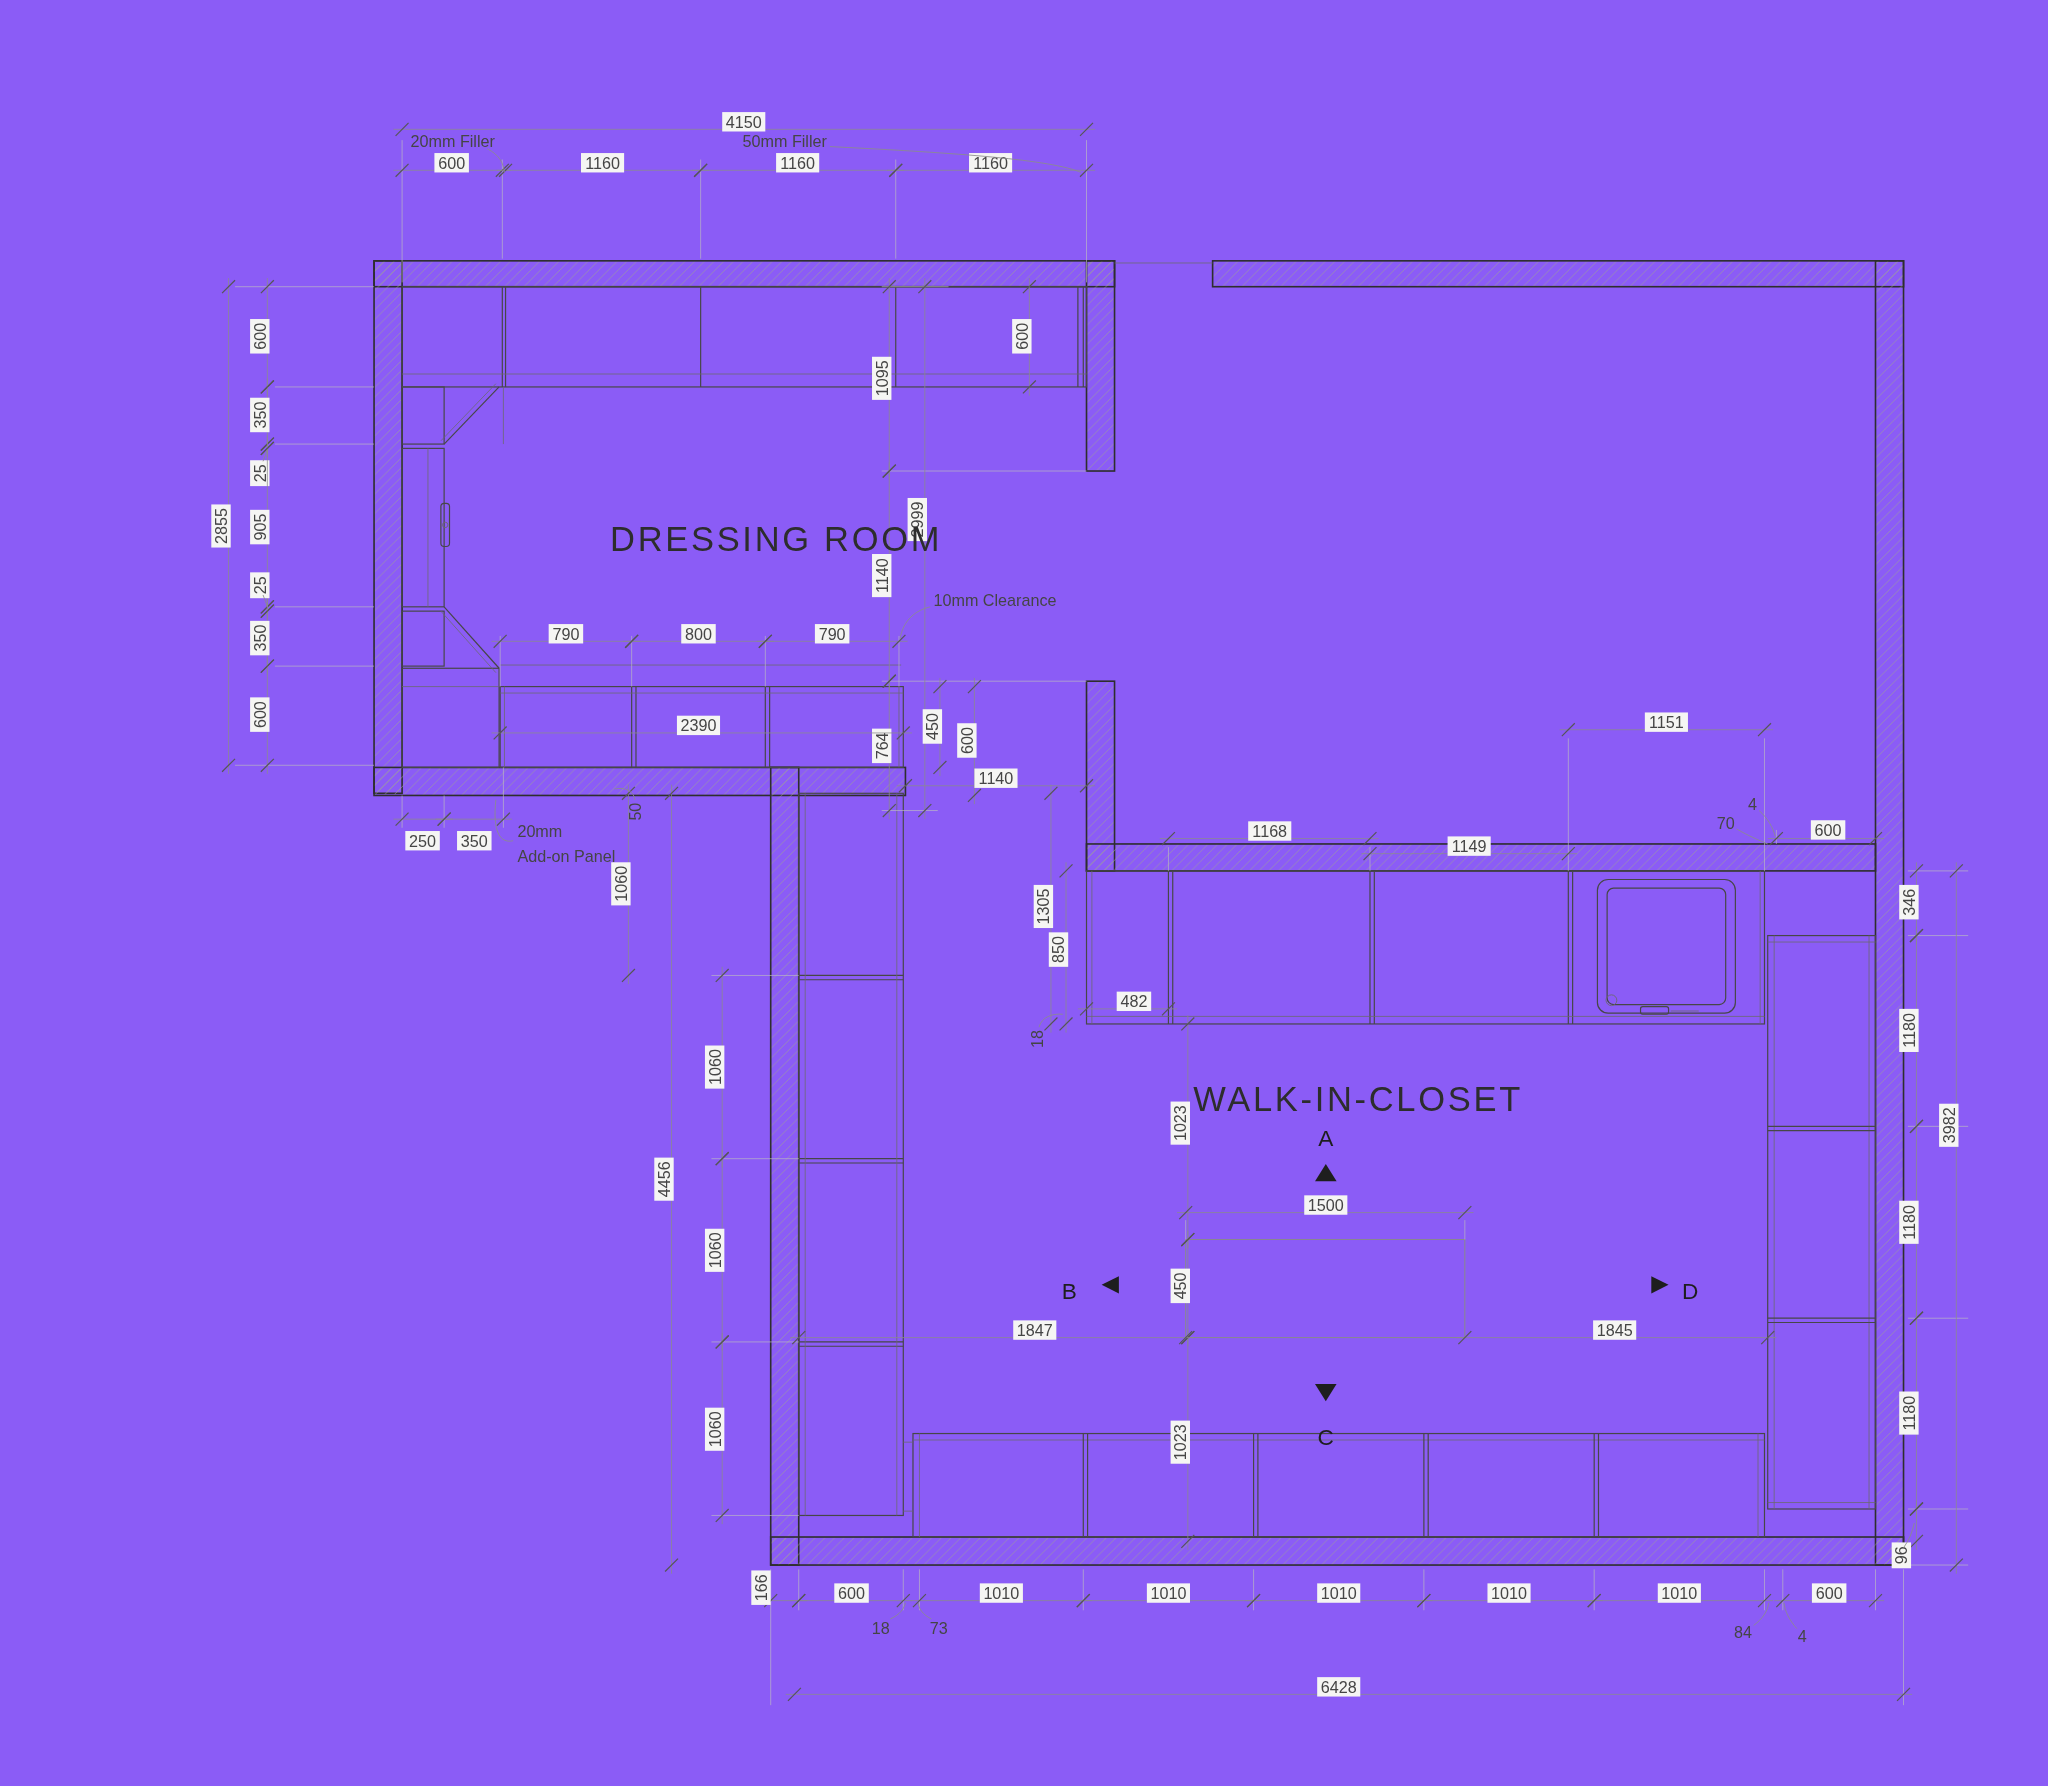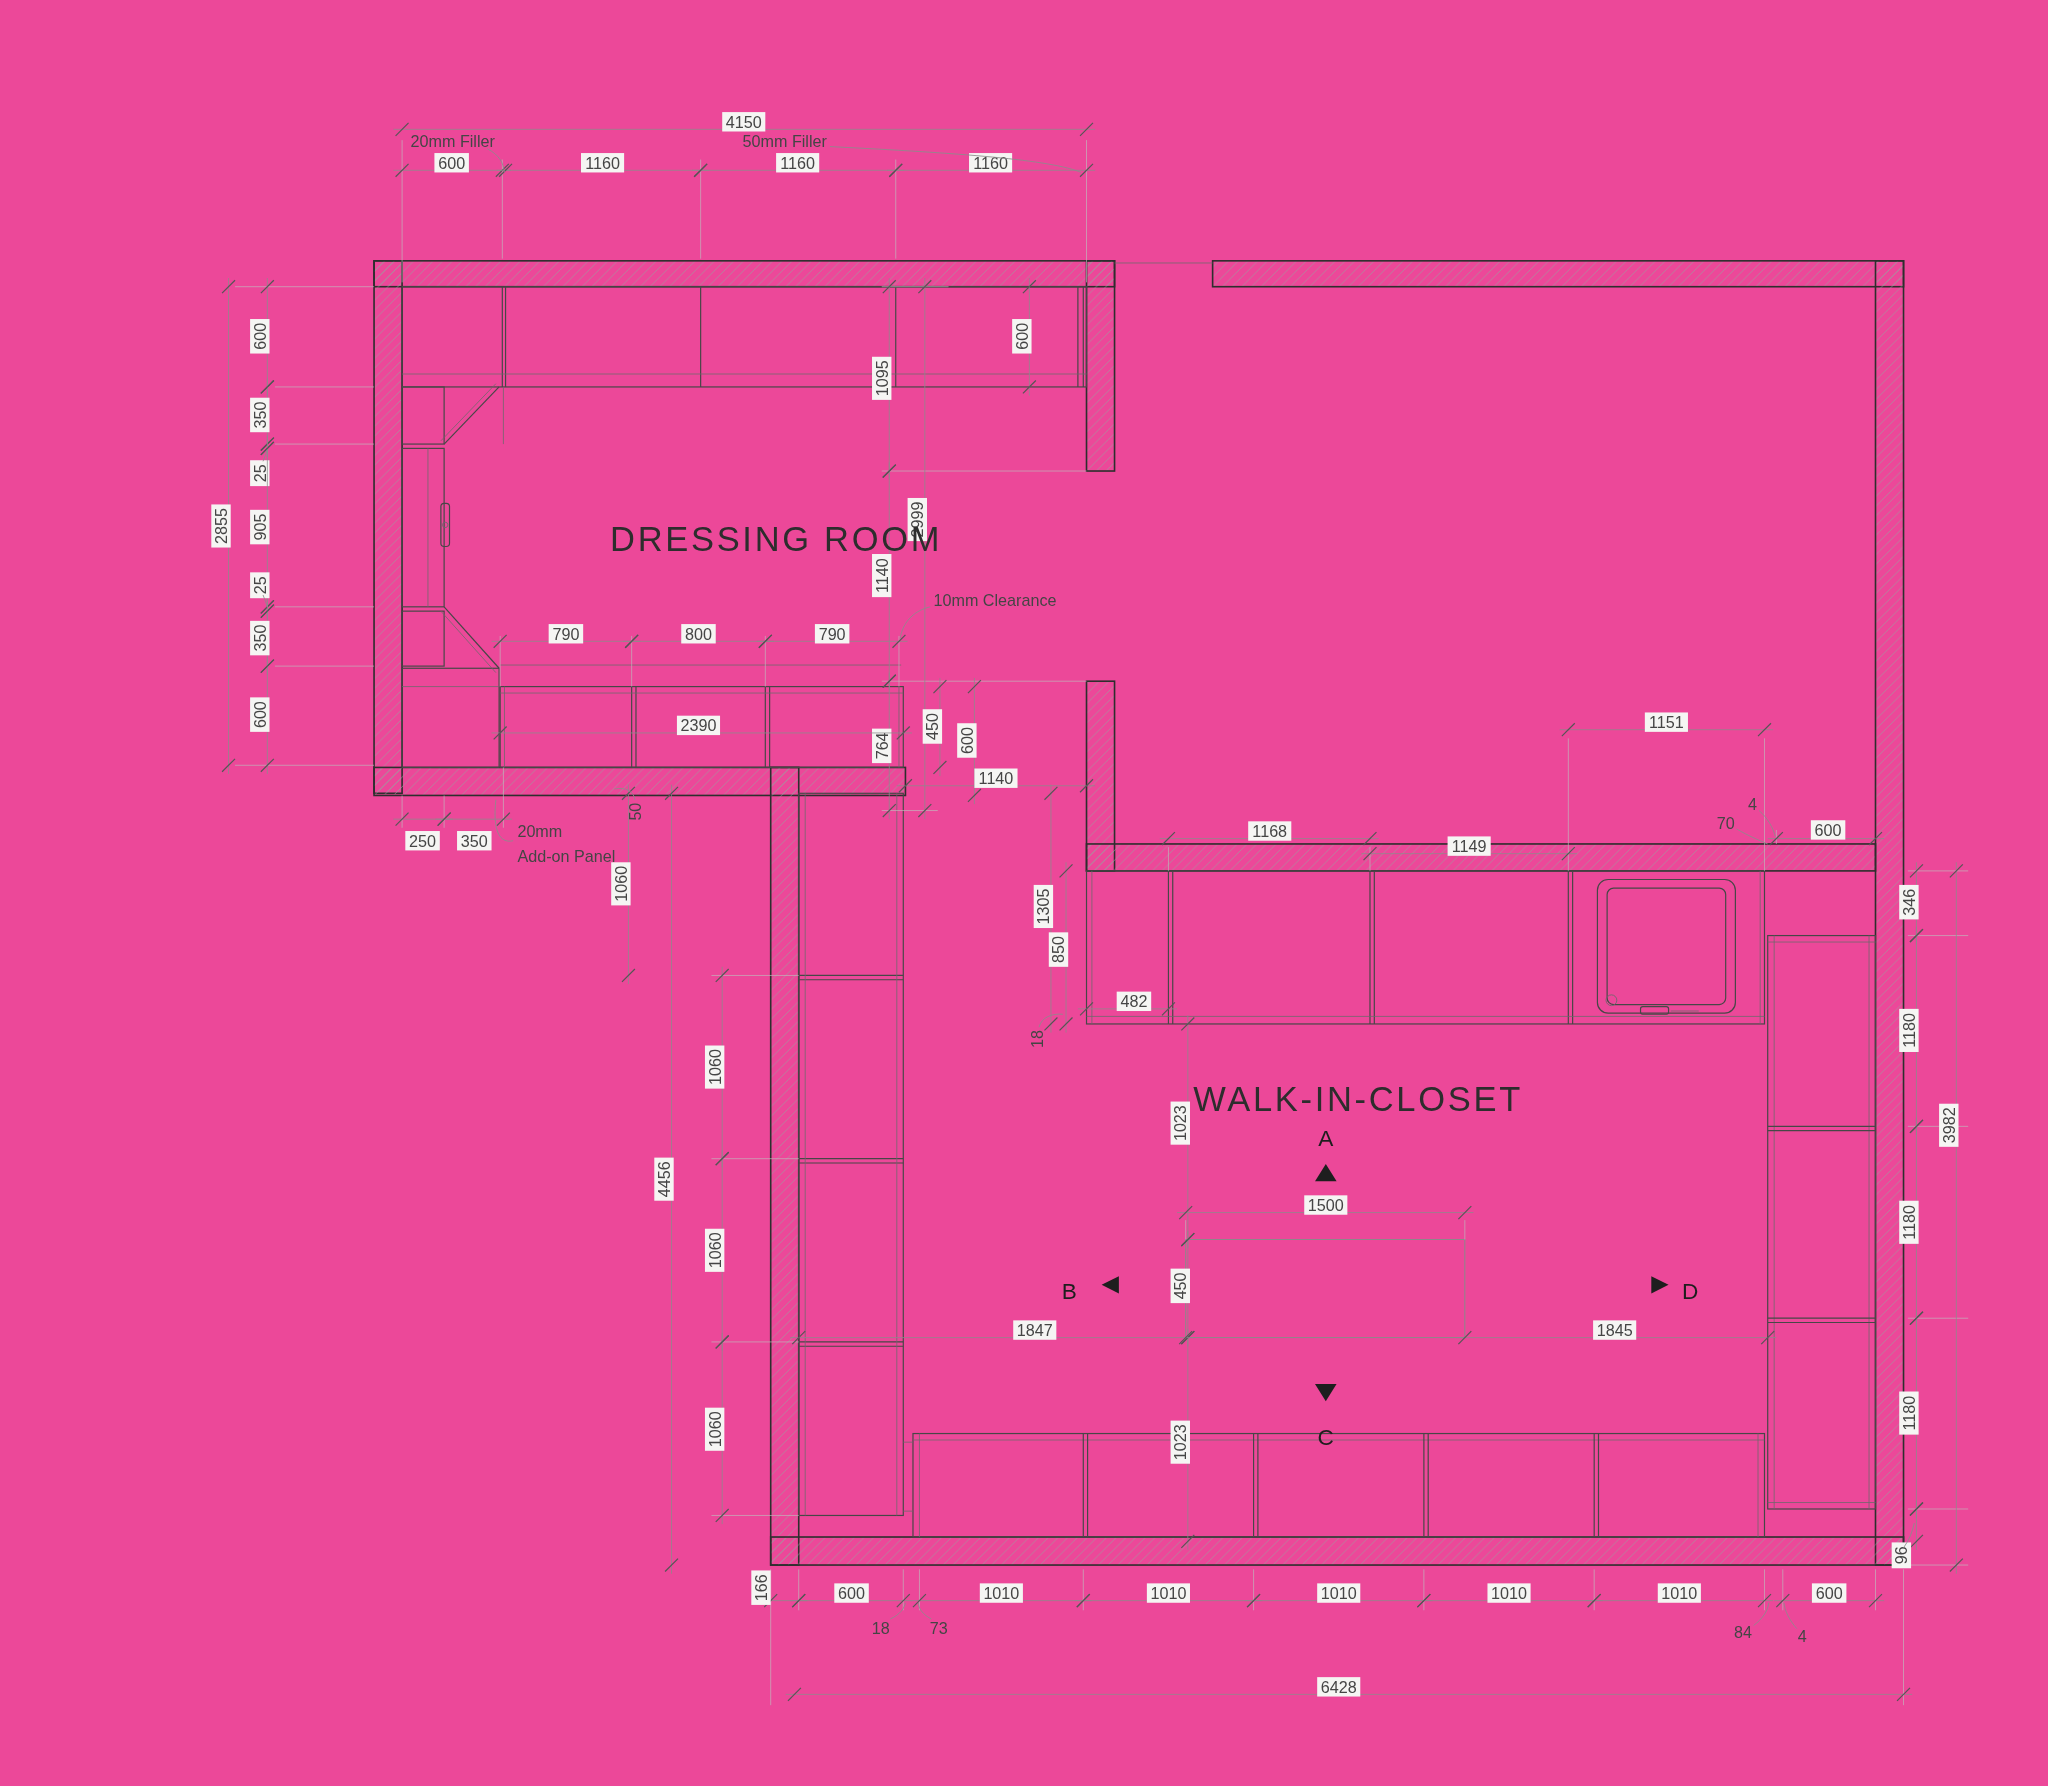--- a/index.html
+++ b/index.html
@@ -1,16 +1,16 @@
 <!DOCTYPE html>
 <html><head>
 <meta charset="utf-8">
 <style>
   html,body{margin:0;padding:0;background:#f5f5f3;}
-  #stage{position:relative;width:2048px;height:1786px;background:#ec4899;overflow:hidden;}
+  #stage{position:relative;width:2048px;height:1786px;background:#8b5cf6;overflow:hidden;}
   svg{position:absolute;left:0;top:0;}
   svg text{font-family:"Liberation Sans","DejaVu Sans",sans-serif;}
   .dimtxt{font-size:15px;fill:#454545;}
   .annotxt{font-size:15px;fill:#454545;}
   .titletxt{font-size:32px;fill:#2d2d2d;letter-spacing:2.5px;}
   .marktxt{font-size:21px;fill:#1e1e1e;}
 </style>
 </head>
 <body>
 

